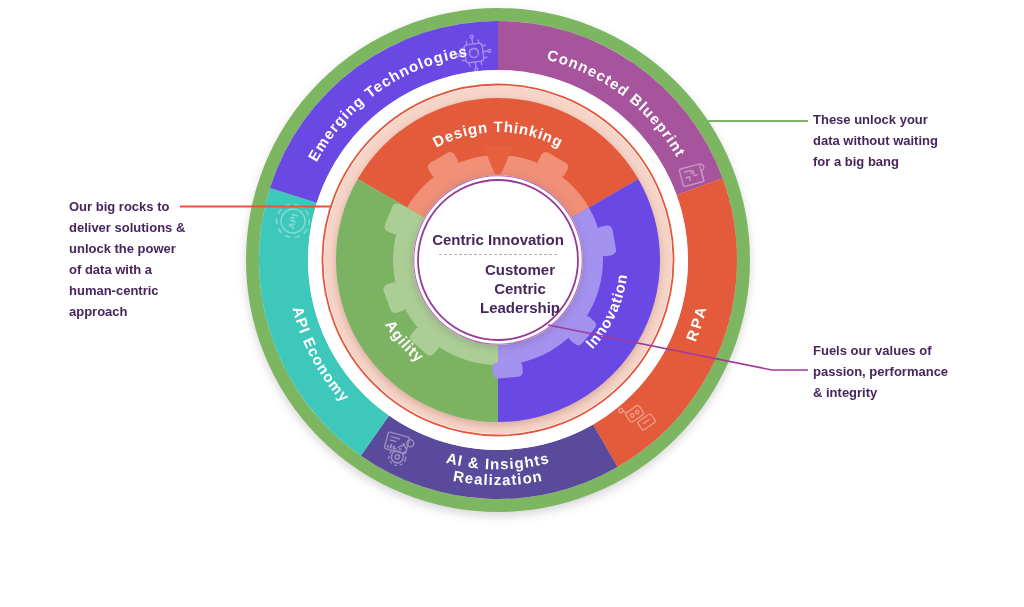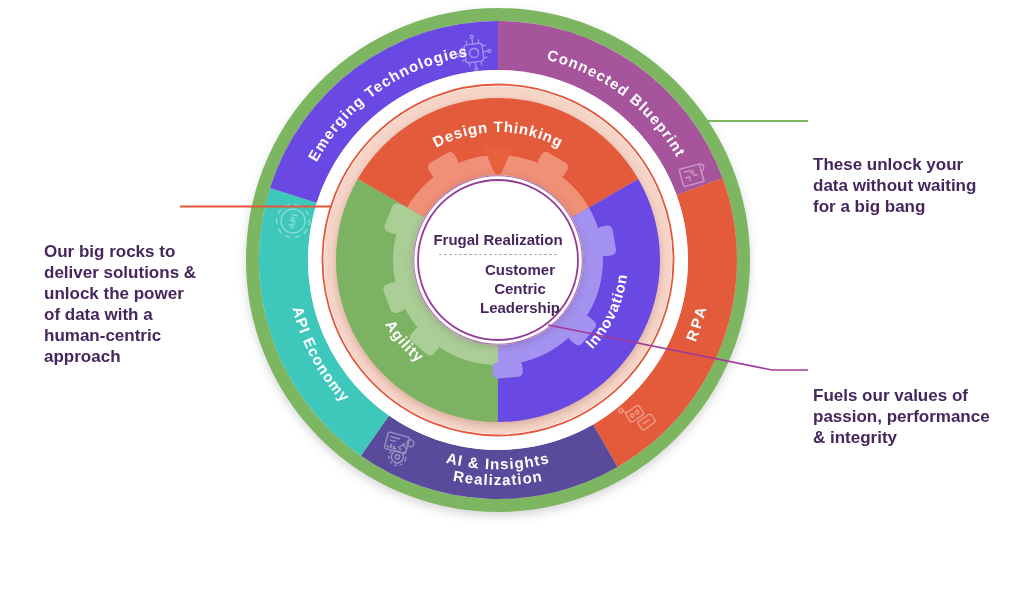--- a/index.html
+++ b/index.html
@@ -7,23 +7,23 @@
          font-family:"Liberation Sans","DejaVu Sans",sans-serif;}
   svg{position:absolute;left:0;top:0;}
   svg text{font-family:"Liberation Sans","DejaVu Sans",sans-serif;}
   .lbl{font-size:15px;font-weight:700;letter-spacing:1.1px;}
   .lbl-wide{font-size:15px;font-weight:700;letter-spacing:2.6px;}
   .lbl-in{font-size:15px;font-weight:700;letter-spacing:0.8px;}
   .icon-txt{font-size:8.5px;font-weight:700;letter-spacing:0.5px;}
   .outer-g{filter:drop-shadow(0 4px 5px rgba(40,20,40,.18));}
   .mid-g{filter:drop-shadow(0 3px 4px rgba(120,40,20,.25));}
   .center-g{filter:drop-shadow(0 2px 4px rgba(90,40,80,.22));}
-  .ann{position:absolute;font-weight:700;font-size:17px;line-height:21px;
-       color:#46265C;white-space:pre-line;margin-top:45px;}
-  .ann-left{left:44px;top:196px;width:165px;}
+  .ann{position:absolute;font-weight:700;font-size:13px;line-height:21px;
+       color:#46265C;white-space:pre-line;}
+  .ann-left{left:69px;top:196px;width:165px;}
   .ann-tr{left:813px;top:109px;width:210px;}
   .ann-br{left:813px;top:340px;width:210px;}
   .center-text{position:absolute;left:418px;top:230px;width:160px;text-align:center;
        color:#46265C;font-weight:700;font-size:15px;line-height:19px;}
   .center-divider{border:0;border-top:1.5px dashed #b4aeb8;width:118px;margin:5px auto;}
   .center-sub{white-space:pre-line;margin-left:44px;}
 </style>
 </head>
 <body>
 
@@ -152,21 +152,21 @@
   <text class="lbl-in" text-anchor="middle" fill="#FFFFFF">
     <textPath href="#p-agi" startOffset="50%">Agility</textPath>
   </text>
 
   <path d="M180,206.5 H332" fill="none" stroke-width="2.2" stroke="#E4573B"></path>
   <path d="M708,121 H808" fill="none" stroke-width="2.2" stroke="#7CB661"></path>
   <path d="M548,325 L772,370 H808" fill="none" stroke-width="1.6" stroke="#A23A9A"></path>
 </svg>
 
 <div class="center-text">
-  <div>Frugal Realization</div>
+  <div>Centric Innovation</div>
   <hr class="center-divider">
   <div class="center-sub">Customer Centric
 Leadership</div>
 </div>
 
 <div class="ann ann-left">Our big rocks to
 deliver solutions &amp;
 unlock the power
 of data with a
 human-centric

